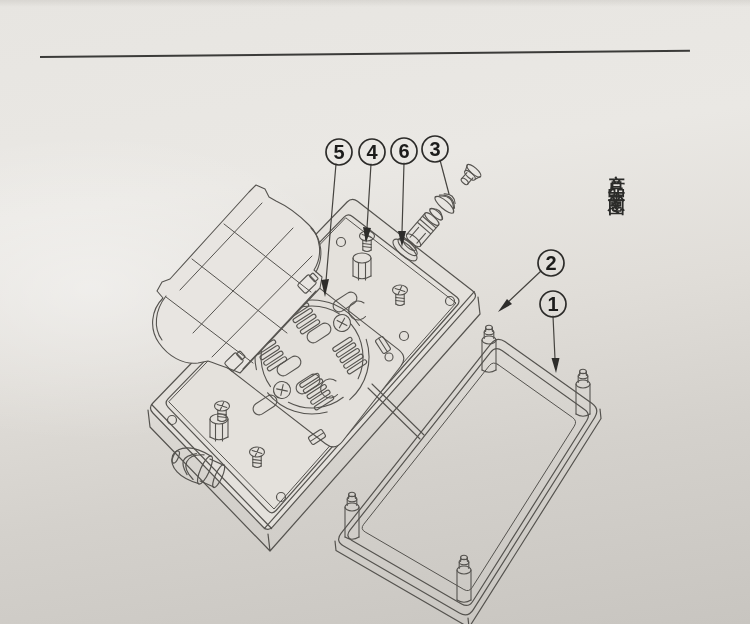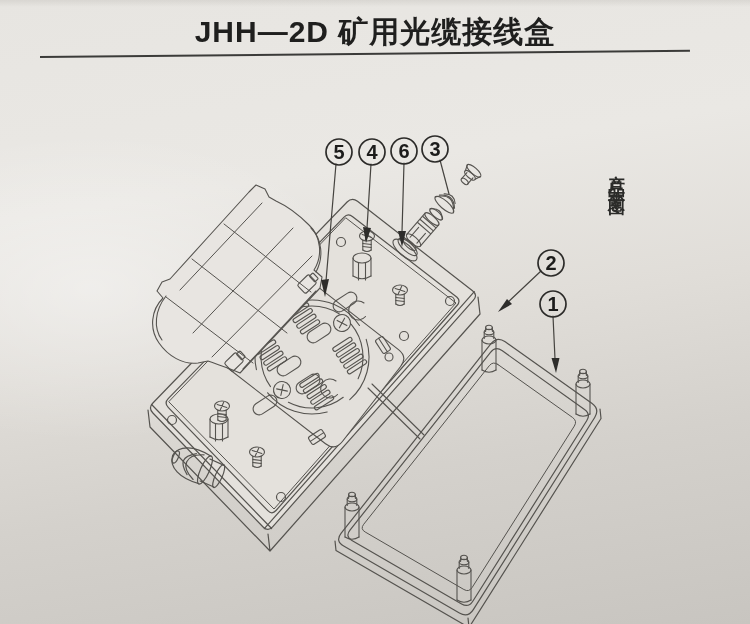--- a/index.html
+++ b/index.html
@@ -27,21 +27,20 @@
   }
   svg{position:absolute;left:0;top:0;}
   svg text{font-family:"Liberation Sans", sans-serif;}
   .callout-num{font-size:20px;font-weight:700;fill:#1c1c1b;}
 </style>
 </head>
 <body>
 
 <div class="page" style="--text: #1f1f1e; --line-dark: #3b3b39;">
 
-  <div class="title">JHH—2D 矿用光缆接线盒</div>
   <div class="underline"></div>
   <div class="side-caption">产品示意图</div>
 
   <svg width="750" height="624" viewBox="0 0 750 624">
     <defs>
       <g id="post" stroke="#55534f" stroke-width="1.1" fill="none">
         <path d="M-7,0 Q0,4.5 7,0"></path>
         <line x1="-7" y1="0" x2="-7" y2="-30"></line>
         <line x1="7" y1="0" x2="7" y2="-30"></line>
         <ellipse cx="0" cy="-30" rx="7" ry="4"></ellipse>

